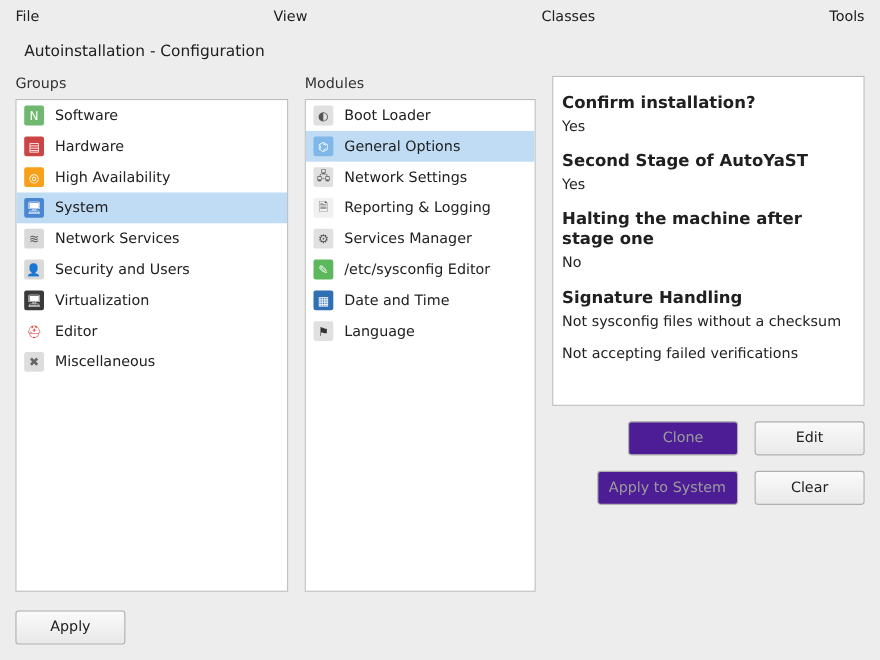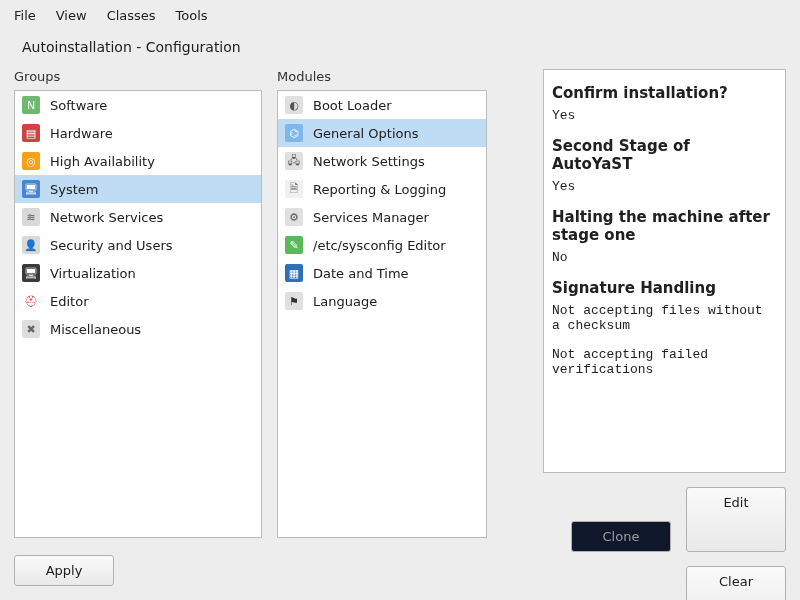--- a/index.html
+++ b/index.html
@@ -11,20 +11,21 @@
     width: 800px;
     height: 600px;
     overflow: hidden;
     position: relative;
   }
   .menubar {
     display: flex;
     gap: 20px;
     padding: 8px 14px 4px 14px;
     font-size: 13px;
+    justify-content: space-between;
   }
   .menubar span { cursor: default; }
   .title {
     padding: 12px 14px 14px 22px;
     font-size: 14px;
   }
   .columns {
     display: flex;
     gap: 15px;
     padding: 0 14px;
@@ -37,24 +38,23 @@
     color: #333;
     padding-bottom: 6px;
   }
   .panel {
     background: #fff;
     border: 1px solid #bcbcbc;
     height: 448px;
     overflow-y: auto;
   }
   .panel.details {
-    height: 404px;
+    height: 300px;
     overflow-y: scroll;
     padding: 8px 12px 8px 8px;
-    margin-left: 41px;
   }
   .list-item {
     display: flex;
     align-items: center;
     gap: 10px;
     padding: 5px 7px;
     cursor: default;
     font-size: 13px;
   }
   .list-item.selected {
@@ -72,42 +72,40 @@
   }
   .details h4 {
     font-size: 15px;
     font-weight: bold;
     margin: 6px 0 6px 0;
   }
   .details p {
     font-size: 13px;
     margin: 4px 0 14px 0;
     color: #222;
-    font-family: Liberation Mono, monospace;
   }
   .btn-row {
     display: flex;
     justify-content: flex-end;
     gap: 15px;
     margin-top: 14px;
   }
   .btn {
     min-width: 100px;
     padding: 7px 10px;
     text-align: center;
     border: 1px solid #b0b0b0;
     border-radius: 3px;
     background: linear-gradient(#fafafa,#e9e9e9);
     font-size: 13px;
     cursor: pointer;
   }
   .btn.disabled {
     color: #9c9c9c;
-    background: #0f172a;
-    margin-top: 34px;
+    background: #4c1d95;
   }
   .help-btn {
     position: absolute;
     left: 14px;
     bottom: 14px;
   }
   
   .panel.details::-webkit-scrollbar { width: 14px; }
   .panel.details::-webkit-scrollbar-track { background: #f2f2f2; }
   .panel.details::-webkit-scrollbar-thumb { background: #b6b6b6; border-radius: 6px; border: 2px solid #f2f2f2; }
@@ -208,21 +206,21 @@
 
   <div class="col-details">
     <div class="panel details" id="details-panel">
         <h4>Confirm installation?</h4>
         <p>Yes</p>
         <h4>Second Stage of AutoYaST</h4>
         <p>Yes</p>
         <h4>Halting the machine after stage one</h4>
         <p>No</p>
         <h4>Signature Handling</h4>
-        <p>Not accepting files without a checksum</p>
+        <p>Not sysconfig files without a checksum</p>
         <p>Not accepting failed verifications</p>
       </div>
 
     <div class="btn-row">
       <div class="btn disabled">Clone</div>
       <div class="btn">Edit</div>
     </div>
     <div class="btn-row">
       <div class="btn disabled">Apply to System</div>
       <div class="btn">Clear</div>

